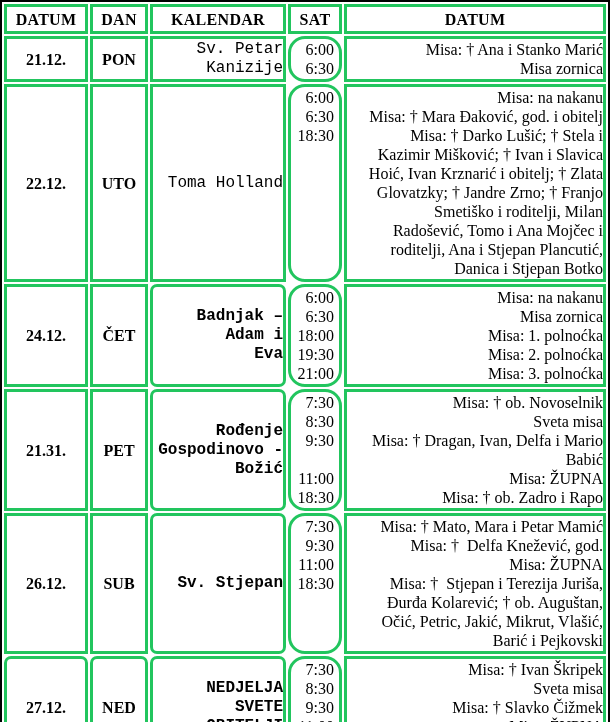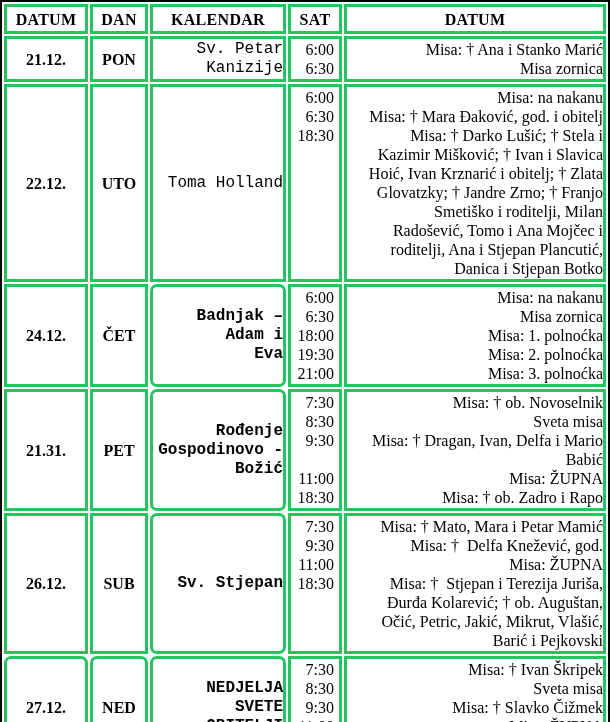--- a/index.html
+++ b/index.html
@@ -45,20 +45,21 @@
     text-align: right;
     vertical-align: middle;
     white-space: pre-wrap;
     font-family: Liberation Mono, monospace;
   }
   td.c-sat {
     text-align: right;
     vertical-align: top;
     padding-right: 5px;
     white-space: pre-wrap;
+    border-radius: 17px;
   }
   td.c-nakana {
     text-align: right;
     vertical-align: top;
     padding-left: 6px;
     white-space: pre-wrap;
   }
   .bold { font-weight: bold; border-radius: 7px; }
 </style>
 </head>

